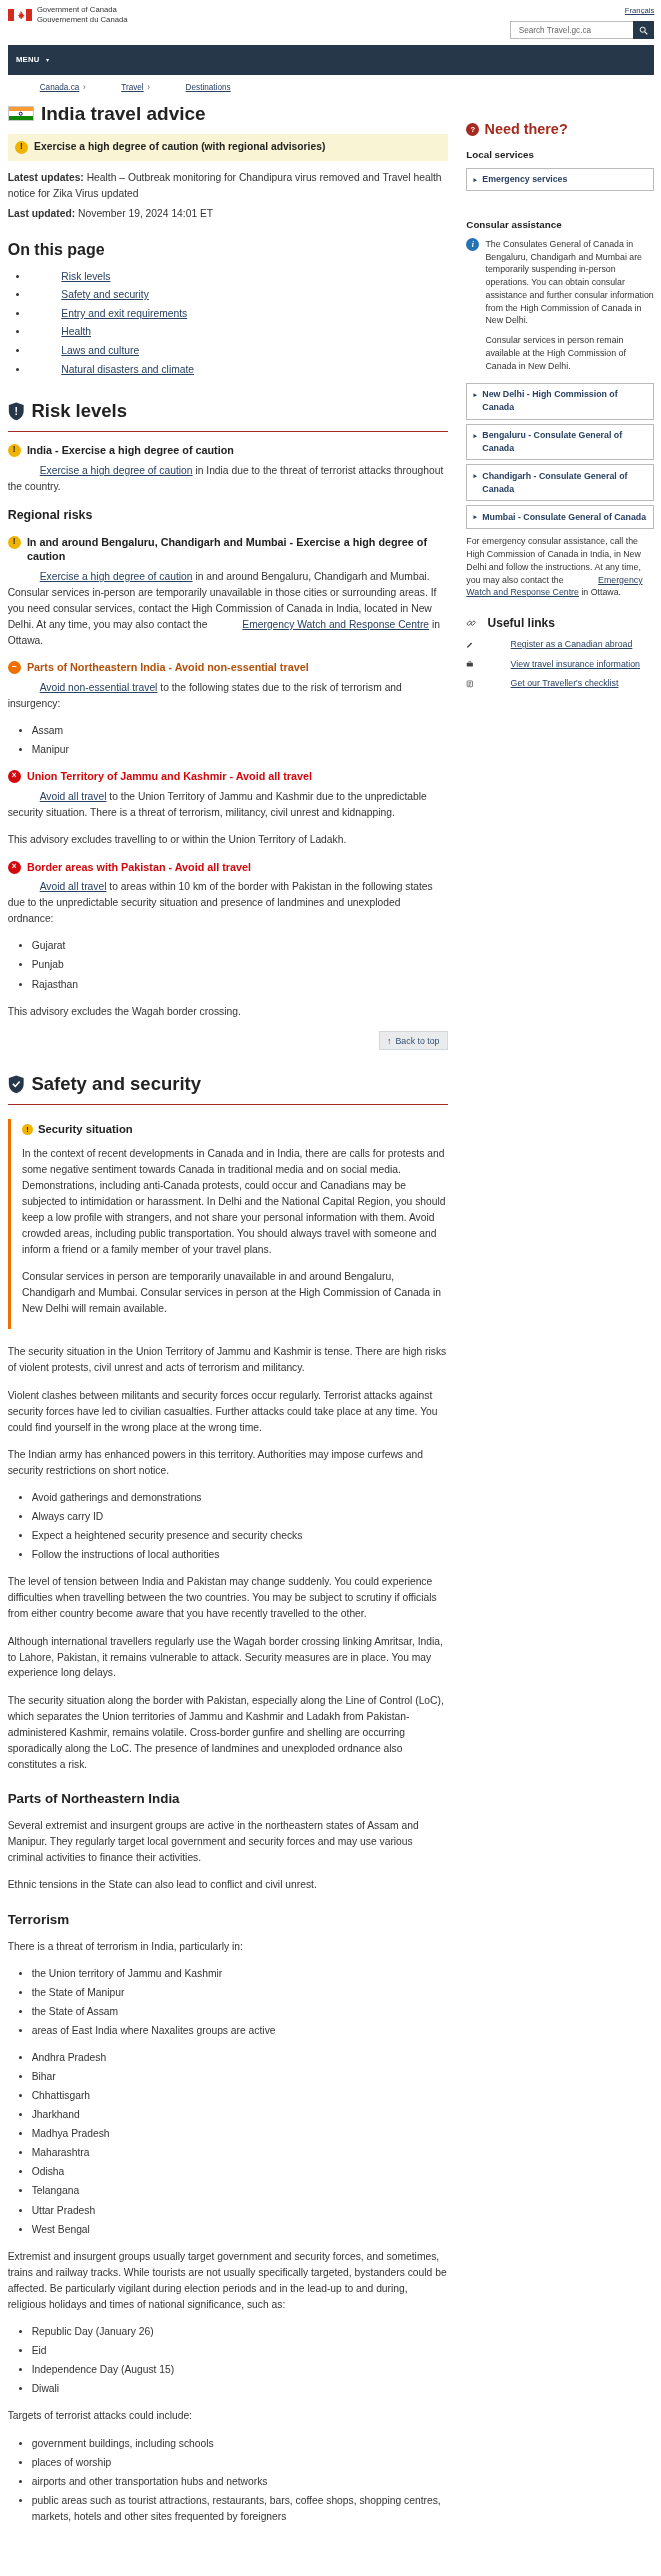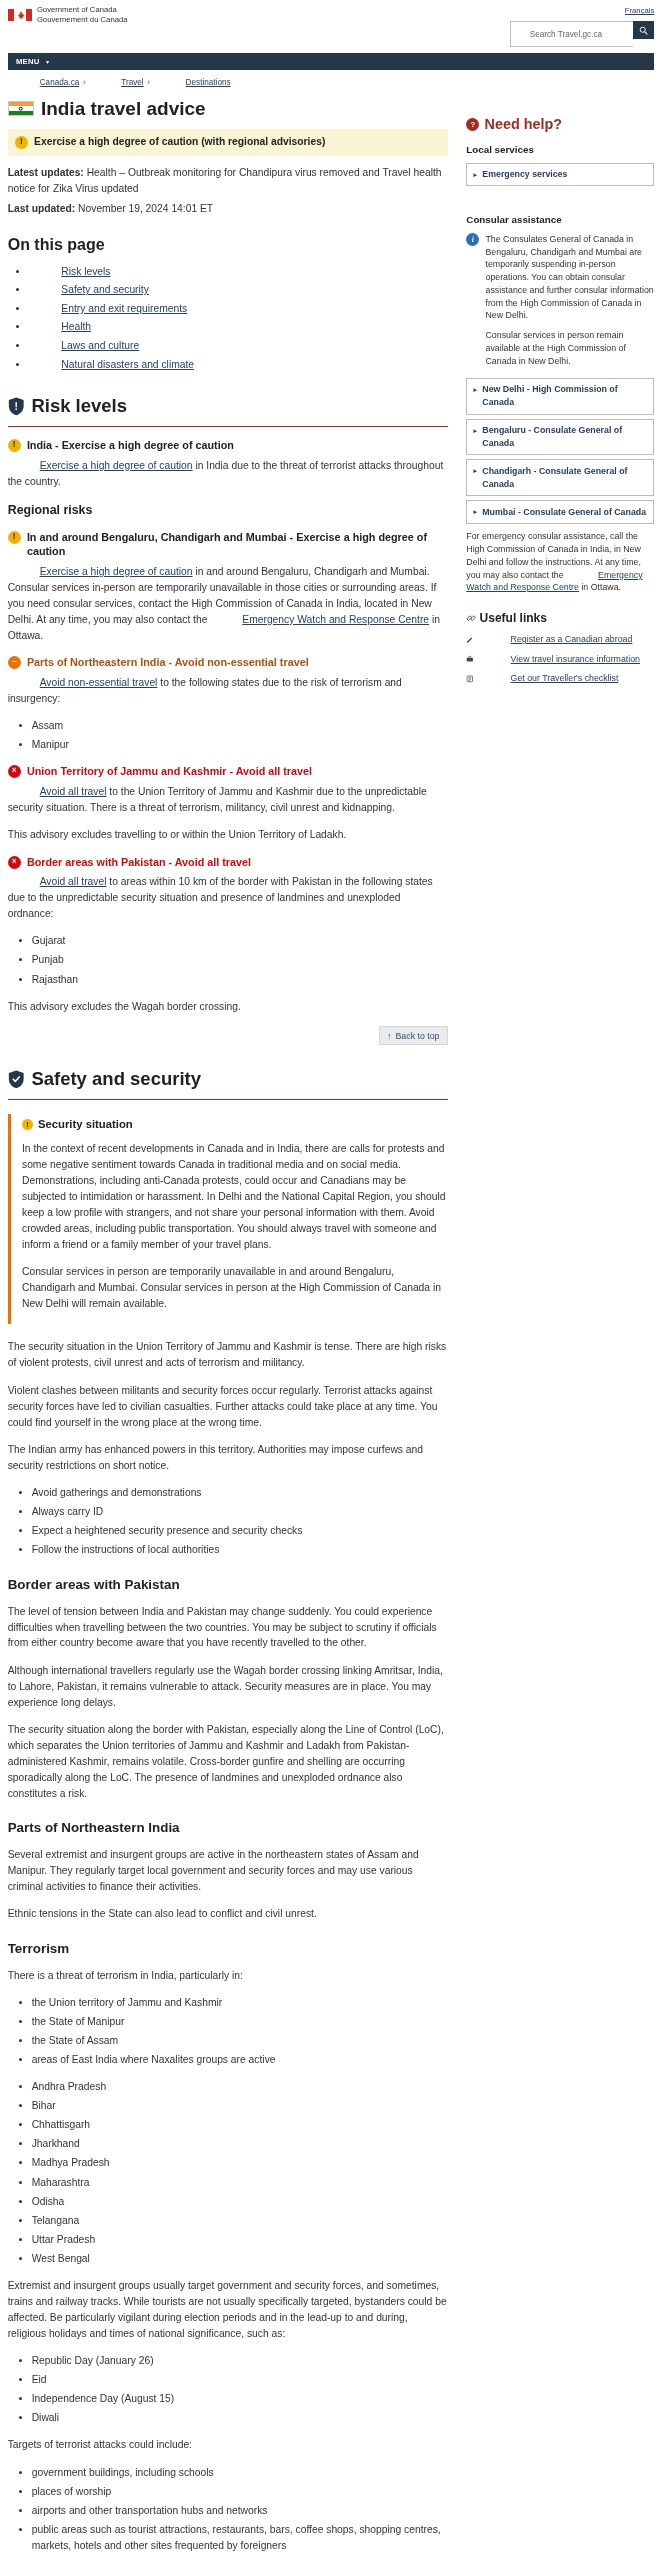--- a/index.html
+++ b/index.html
@@ -8,24 +8,24 @@
   a { color:#284162; text-decoration:underline; cursor:pointer;margin-left:32px; }
   p { margin:0 0 11.3px; }
 
   
   .header-top { display:flex; justify-content:space-between; align-items:flex-start; padding:5.2px 7.7px 6.2px; }
   .fip { display:flex; align-items:center; gap:5.2px; }
   .fip-text { font-size:7.7px; line-height:1.25; color:#333; }
   .header-right { display:flex; flex-direction:column; align-items:flex-end; gap:4.1px; }
   .lang { font-size:7.7px; }
   .search-row { display:flex; }
-  .search-input { width:123px; height:26px; border:0.5px solid #bbb; border-right:none; padding:0 19px; font-size:8.2px; font-family:inherit; color:#333; }
+  .search-input { width:123px; height:18px; border:0.5px solid #bbb; border-right:none; padding:0 8px; font-size:8.2px; font-family:inherit; color:#333; }
   .search-input::placeholder { color:#666; }
   .search-btn { width:21.6px; height:18px; background:#26374A; border:none; display:flex; align-items:center; justify-content:center; cursor:pointer; }
-  .menu-bar { margin:0 7.7px; background:#26374A; height:17px; display:flex; align-items:center; padding:0 8.2px; gap:5.2px; cursor:pointer; }
+  .menu-bar { margin:0 7.7px; background:#26374A; height:30px; display:flex; align-items:center; padding:0 8.2px; gap:5.2px; cursor:pointer; }
   .menu-label { color:#fff; font-weight:bold; font-size:7.7px; letter-spacing:0.3px; }
   .menu-caret { color:#fff; font-size:5.2px; }
   .breadcrumb { padding:6.2px 7.7px 3.1px; font-size:8.2px; color:#555; }
   .crumb-sep { margin:0 3.6px; color:#555; }
 
   .container { position:relative; padding:0 7.7px; }
   .main-col { width:440px; }
 
   h1.page-title { display:flex; align-items:center; gap:7.2px; font-size:19px; line-height:1.15; margin:5.2px 0 9.3px; color:#222; }
   .india-flag { position:relative; width:26px; height:15.5px; border:0.5px solid #c8c8c8; flex:0 0 auto;
@@ -79,21 +79,21 @@
   .help-circle { background:#A62A1E; }
   .info-circle { background:#2572B4; font-family:"Liberation Serif",serif; font-style:italic; }
   .sb-h { font-size:9.8px; font-weight:bold; margin-bottom:5.2px; color:#222; }
   .acc-box { display:flex; align-items:flex-start; gap:5.2px; border:0.5px solid #bbb; background:#fff; padding:4.6px 6.2px; margin-bottom:4.1px; cursor:pointer; }
   .acc-box .chev { color:#284162; font-size:7.2px; margin-top:1.5px; }
   .acc-box .acc-label { color:#284162; font-weight:bold; }
   .consular-row { display:flex; gap:6.2px; margin:2.1px 0 3.1px; }
   .consular-row .texts p { margin-bottom:7.2px; }
   .sidebar p { font-size:8.8px; margin-bottom:7.2px; }
   .useful { margin-top:15.5px; }
-  .useful-head { display:flex; align-items:center; gap:3px; margin-bottom:6.2px; }
+  .useful-head { display:flex; align-items:center; gap:11px; margin-bottom:6.2px; }
   .useful-head h2 { font-size:12px; color:#222; }
   .useful-item { display:flex; align-items:flex-start; gap:4.6px; margin-bottom:5.2px; }
   .useful-item .ic { margin-top:1.5px; flex:0 0 auto; }
 </style>
 </head>
 <body>
 
 <header>
   <div class="header-top">
     <div class="fip">
@@ -252,21 +252,20 @@
         <p>The security situation in the Union Territory of Jammu and Kashmir is tense. There are high risks of violent protests, civil unrest and acts of terrorism and militancy.</p>
         <p>Violent clashes between militants and security forces occur regularly. Terrorist attacks against security forces have led to civilian casualties. Further attacks could take place at any time. You could find yourself in the wrong place at the wrong time.</p>
         <p>The Indian army has enhanced powers in this territory. Authorities may impose curfews and security restrictions on short notice.</p>
         <ul class="content-list">
             <li>Avoid gatherings and demonstrations</li>
             <li>Always carry ID</li>
             <li>Expect a heightened security presence and security checks</li>
             <li>Follow the instructions of local authorities</li>
           </ul>
 
-        <h3 class="sub">Border areas with Pakistan</h3>
         <p>The level of tension between India and Pakistan may change suddenly. You could experience difficulties when travelling between the two countries. You may be subject to scrutiny if officials from either country become aware that you have recently travelled to the other.</p>
         <p>Although international travellers regularly use the Wagah border crossing linking Amritsar, India, to Lahore, Pakistan, it remains vulnerable to attack. Security measures are in place. You may experience long delays.</p>
         <p>The security situation along the border with Pakistan, especially along the Line of Control (LoC), which separates the Union territories of Jammu and Kashmir and Ladakh from Pakistan-administered Kashmir, remains volatile. Cross-border gunfire and shelling are occurring sporadically along the LoC. The presence of landmines and unexploded ordnance also constitutes a risk.</p>
 
         <h3 class="sub">Parts of Northeastern India</h3>
         <p>Several extremist and insurgent groups are active in the northeastern states of Assam and Manipur. They regularly target local government and security forces and may use various criminal activities to finance their activities.</p>
         <p>Ethnic tensions in the State can also lead to conflict and civil unrest.</p>
 
         <h3 class="sub">Terrorism</h3>
         <p>There is a threat of terrorism in India, particularly in:</p>
@@ -303,21 +302,21 @@
             <li>public areas such as tourist attractions, restaurants, bars, coffee shops, shopping centres, markets, hotels and other sites frequented by foreigners</li>
           </ul>
 
       </div>
     </section>
   </div>
 
   <aside class="sidebar">
     <div class="need-help-head">
       <span class="round-icon help-circle">?</span>
-      <h2>Need help?</h2>
+      <h2>Need there?</h2>
     </div>
 
     <div class="sb-h">Local services</div>
     <div class="acc-box">
       <span class="chev">▸</span>
       <span class="acc-label">Emergency services</span>
     </div>
 
     <div class="sb-h" style="margin-top:27px;">Consular assistance</div>
     <div class="consular-row">

